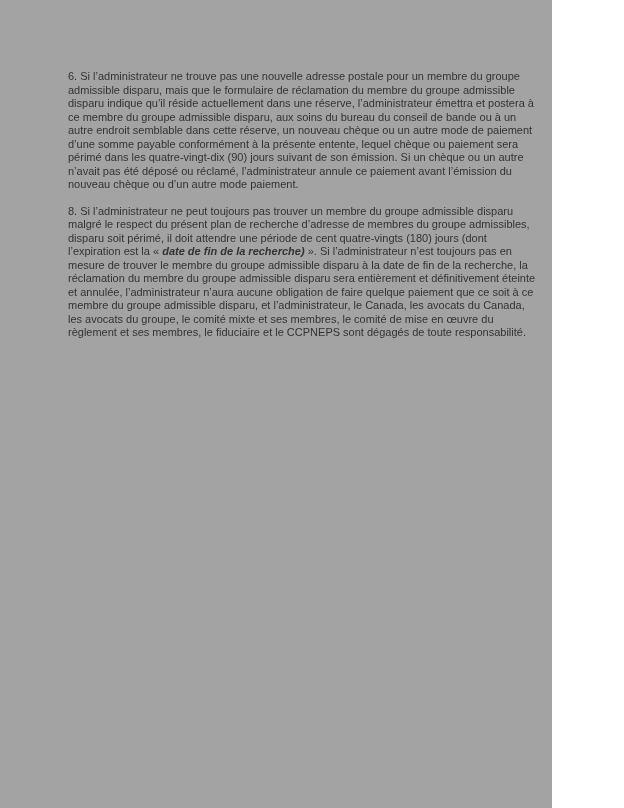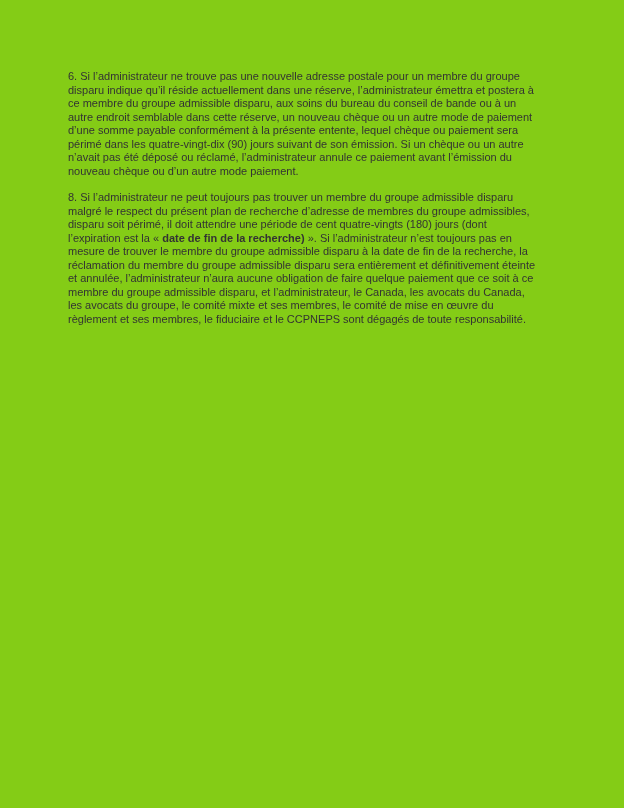--- a/index.html
+++ b/index.html
@@ -7,23 +7,23 @@
     padding: 0;
     background: #ffffff;
   }
   body {
     width: 624px;
     height: 808px;
     overflow: hidden;
   }
   .page {
     position: relative;
-    width: 624px;
+    width: 552px;
     height: 808px;
-    background: #84cc16;
+    background: #a3a3a3;
     overflow: hidden;
   }
   .text-block {
     position: absolute;
     left: 68px;
     top: 70px;
     width: 502px;
     font-family: "Liberation Sans", sans-serif;
     font-size: 11px;
     line-height: 13.5px;
@@ -34,29 +34,31 @@
     margin: 0 0 13px 0;
   }
   .paragraph:last-child {
     margin-bottom: 0;
   }
   .line {
     white-space: nowrap;
   }
   .line b {
     font-weight: bold;
+    font-style: italic;
   }
 </style>
 </head>
 <body>
 
 <div class="page">
   <div class="text-block" style="color: rgb(51, 51, 51);">
       <div class="paragraph">
         <div class="line">6. Si l’administrateur ne trouve pas une nouvelle adresse postale pour un membre du groupe</div>
+        <div class="line">admissible disparu, mais que le formulaire de réclamation du membre du groupe admissible</div>
         <div class="line">disparu indique qu’il réside actuellement dans une réserve, l’administrateur émettra et postera à</div>
         <div class="line">ce membre du groupe admissible disparu, aux soins du bureau du conseil de bande ou à un</div>
         <div class="line">autre endroit semblable dans cette réserve, un nouveau chèque ou un autre mode de paiement</div>
         <div class="line">d’une somme payable conformément à la présente entente, lequel chèque ou paiement sera</div>
         <div class="line">périmé dans les quatre-vingt-dix (90) jours suivant de son émission. Si un chèque ou un autre</div>
         <div class="line">n’avait pas été déposé ou réclamé, l’administrateur annule ce paiement avant l’émission du</div>
         <div class="line">nouveau chèque ou d’un autre mode paiement.</div>
       </div>
       <div class="paragraph">
         <div class="line">8. Si l’administrateur ne peut toujours pas trouver un membre du groupe admissible disparu</div>

